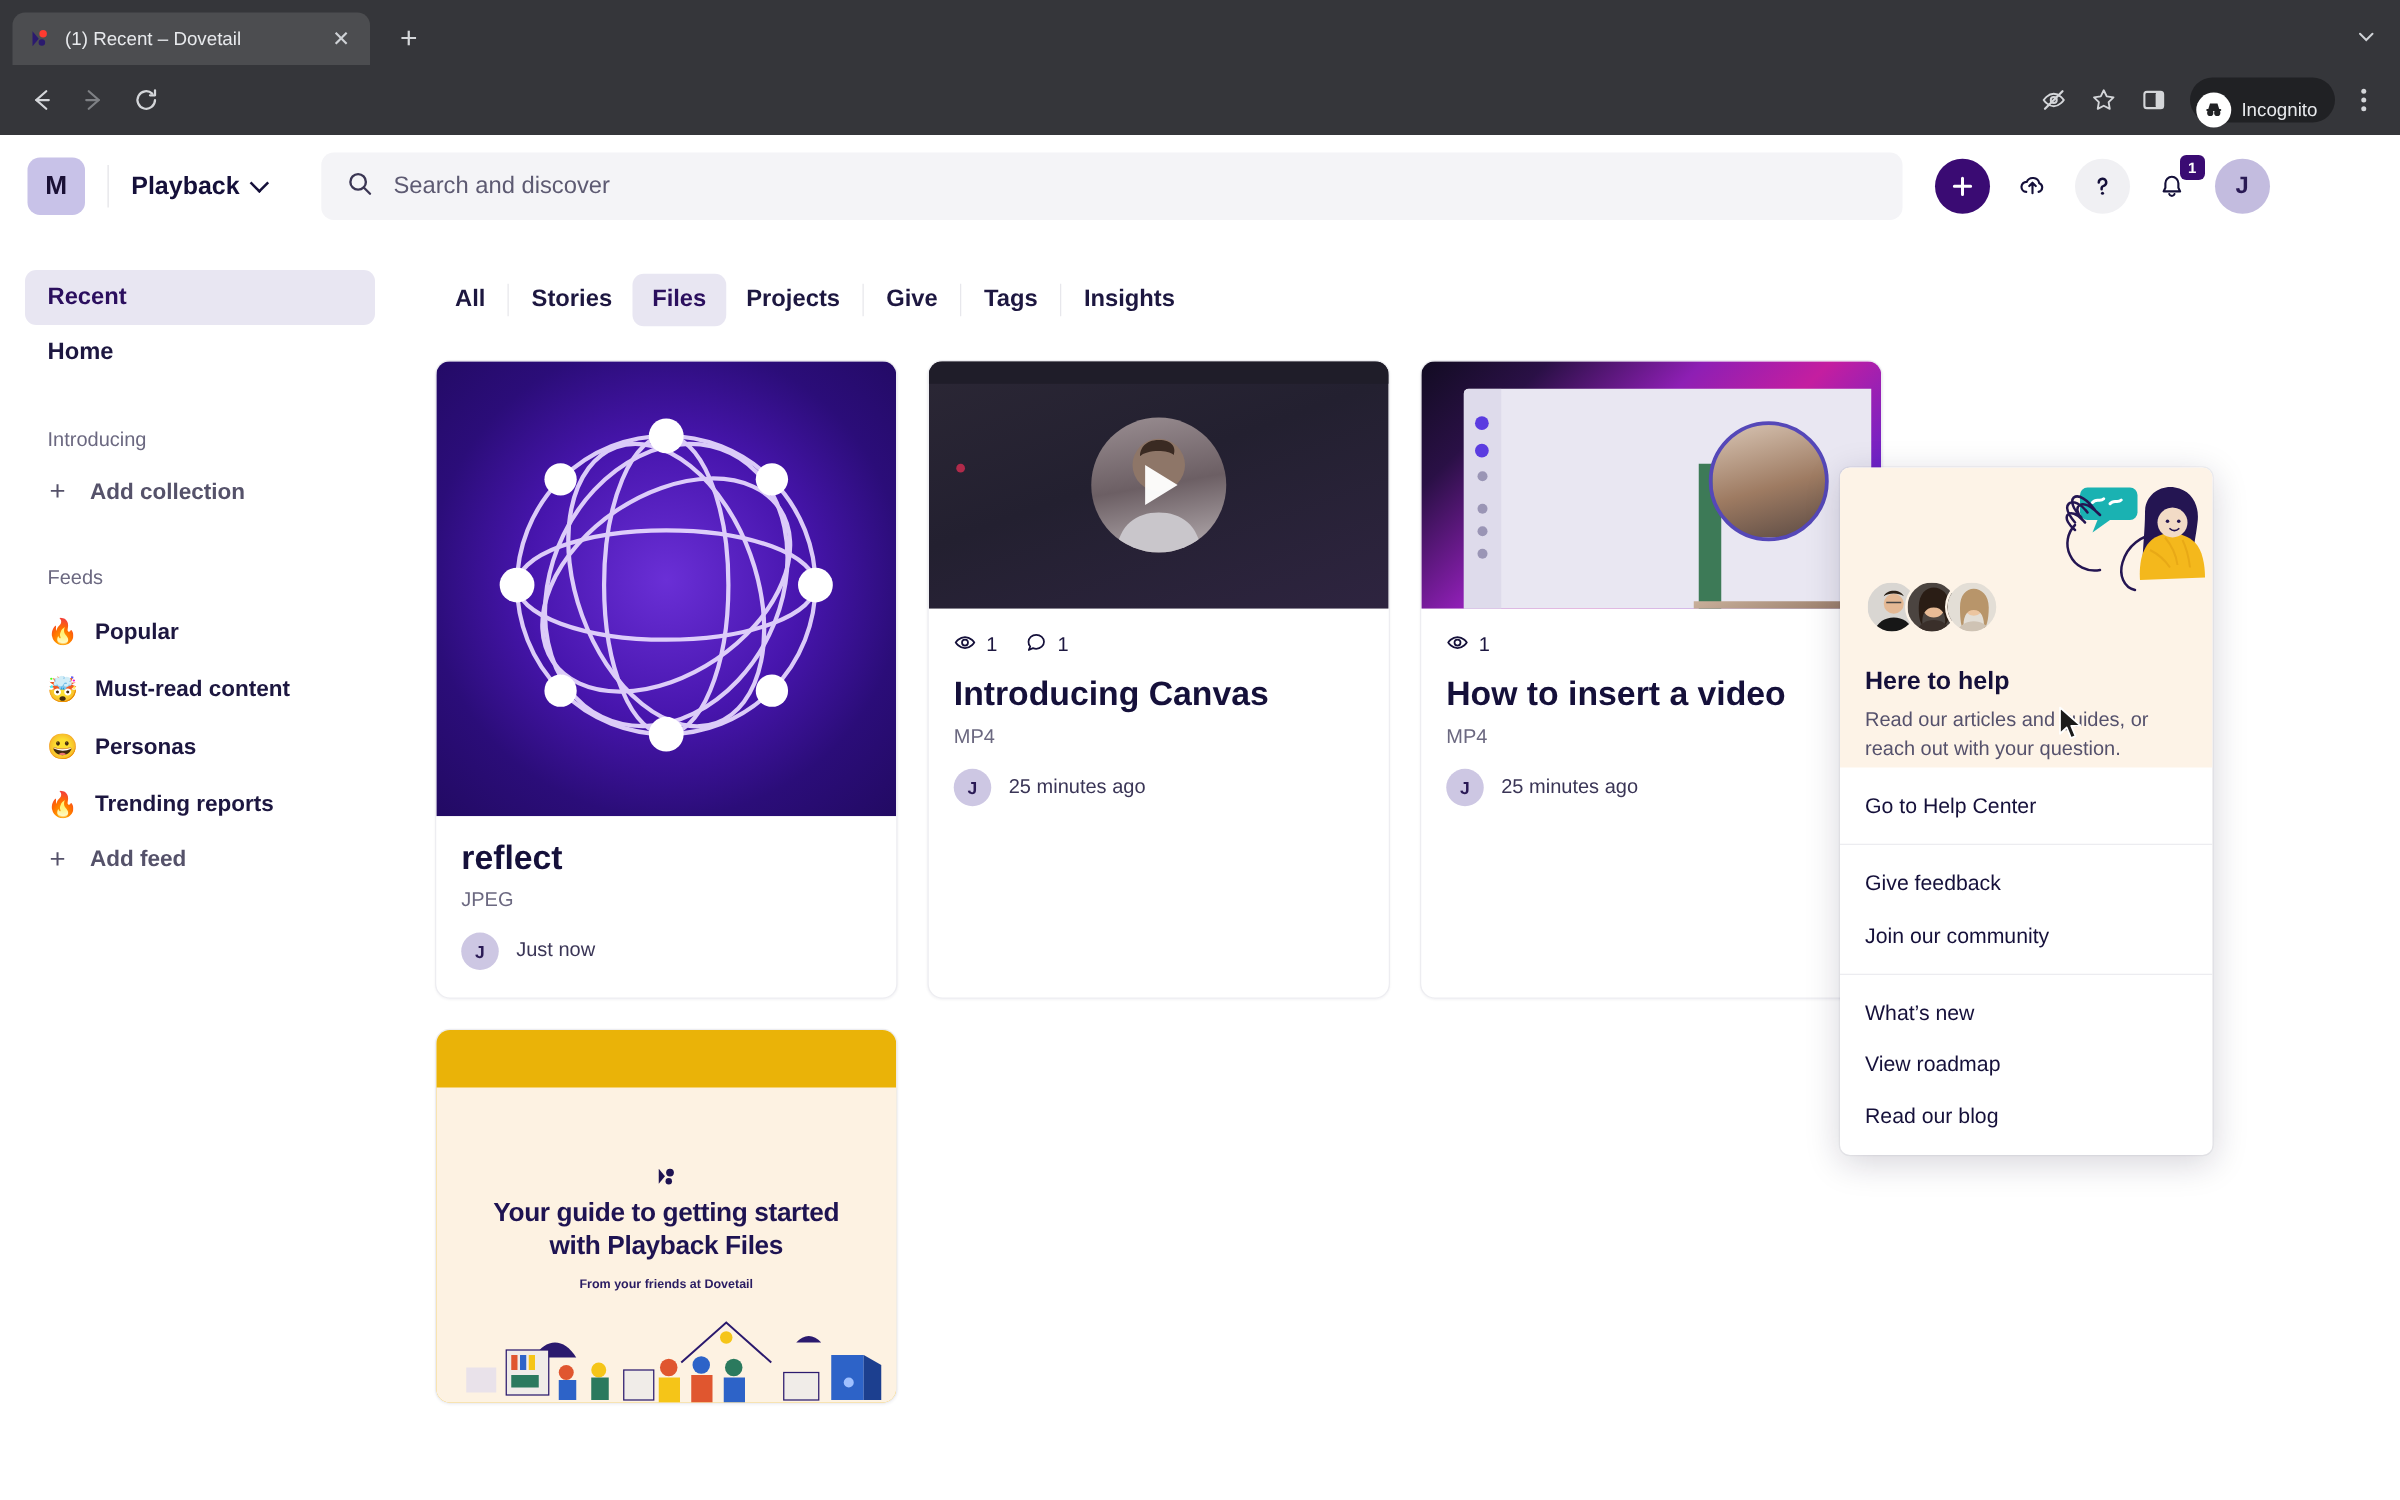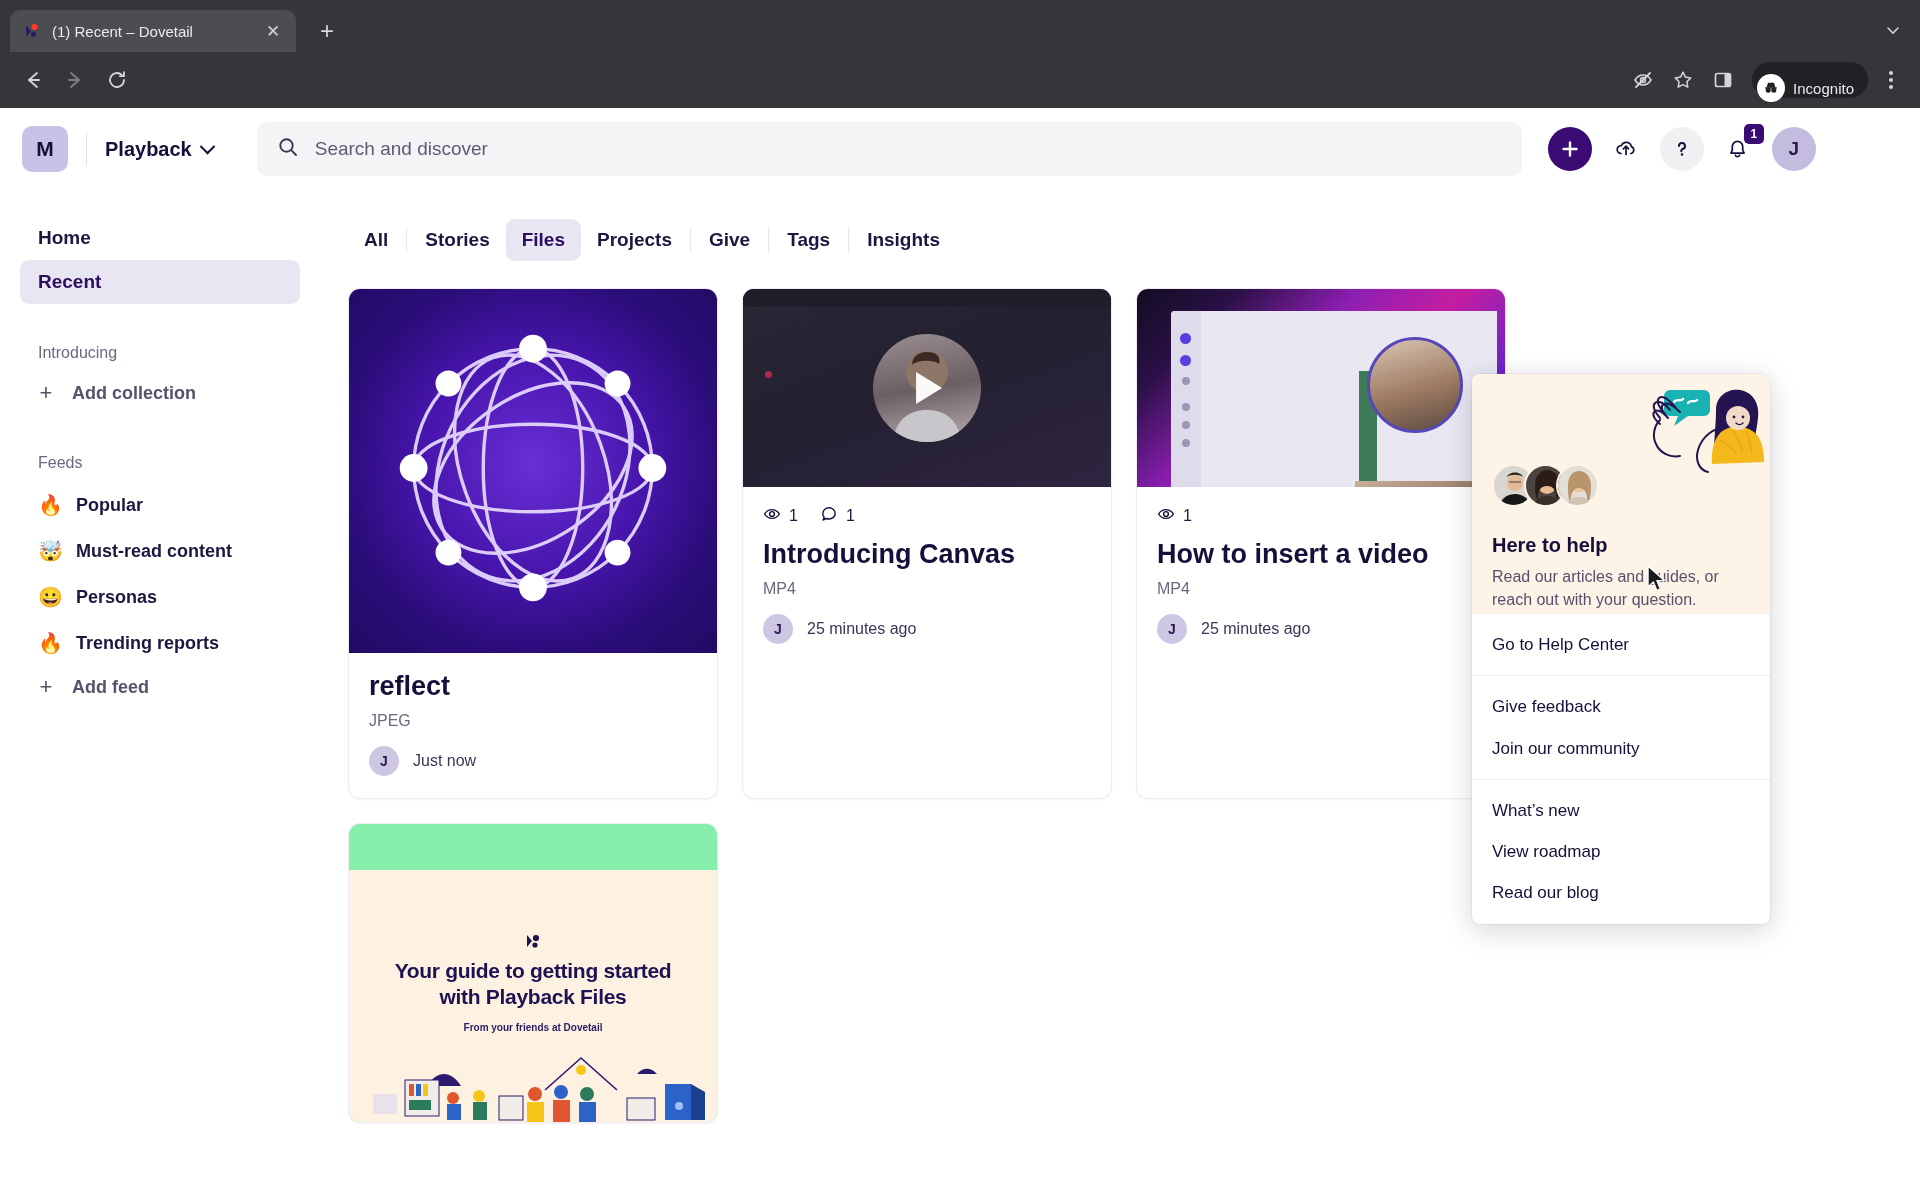--- a/index.html
+++ b/index.html
@@ -136,21 +136,21 @@
   .ss-window { position:absolute; left:34px; top:22px; right:8px; bottom:0; background:#e9e7f2; border-radius:4px 0 0 0; overflow:hidden; }
   .ss-side { position:absolute; left:0; top:0; bottom:0; width:30px; background:#dedbeb; }
   .ss-dot { position:absolute; left:9px; width:11px; height:11px; border-radius:50%; background:#5b3ce0; }
   .ss-face { position:absolute; right:34px; top:26px; width:96px; height:96px; border-radius:50%;
              background: linear-gradient(165deg,#d8c5b4 0%,#9e7b62 55%,#5c4b44 100%); border:3px solid #5548b8; }
   .ss-face2 { position:absolute; right:18px; top:170px; width:124px; height:86px;
               background: linear-gradient(160deg,#c9b09b 0%,#7d5f4d 60%,#3b2d2a 100%); }
   .ss-green { position:absolute; right:120px; top:60px; width:18px; height:120px; background:#3d7a57; }
 
   
-  .guide { width:100%; height:100%; background:#86efac; position:relative;padding-left:32px; }
+  .guide { width:100%; height:100%; background:#eab308; position:relative;padding-left:32px; }
   .guide-page { position:absolute; left:0; right:0; top:46px; bottom:0; background:#fdf2e2; }
   .guide-logo { position:absolute; top:106px; left:50%; transform:translateX(-50%); }
   .guide-h { position:absolute; top:134px; left:0; right:0; text-align:center;
              font-size:21px; font-weight:700; color:#1e1352; line-height:1.25; letter-spacing:-.3px; }
   .guide-sub { position:absolute; top:198px; left:0; right:0; text-align:center;
                font-size:10px; font-weight:700; color:#2a1c62; }
   .guide-illus { position:absolute; left:0; right:0; bottom:0; height:110px; }
 
   
   .help-pop {
@@ -305,25 +305,25 @@
           </svg>
         <span class="badge">1</span>
       </div>
       <div class="user-av">J</div>
     </div>
   </div>
 
   <div class="body">
 
     <div class="sidebar">
+      <div class="nav-item selected">
+        <span>Recent</span>
+      </div>
       <div class="nav-item">
         <span>Home</span>
-      </div>
-      <div class="nav-item selected">
-        <span>Recent</span>
       </div>
 
       <div class="sect-label">Introducing</div>
       <div class="add-row">
         <span class="plus-ico">+</span>
         <span>Add collection</span>
       </div>
 
       <div class="sect-label">Feeds</div>
       <div class="feed-row">

